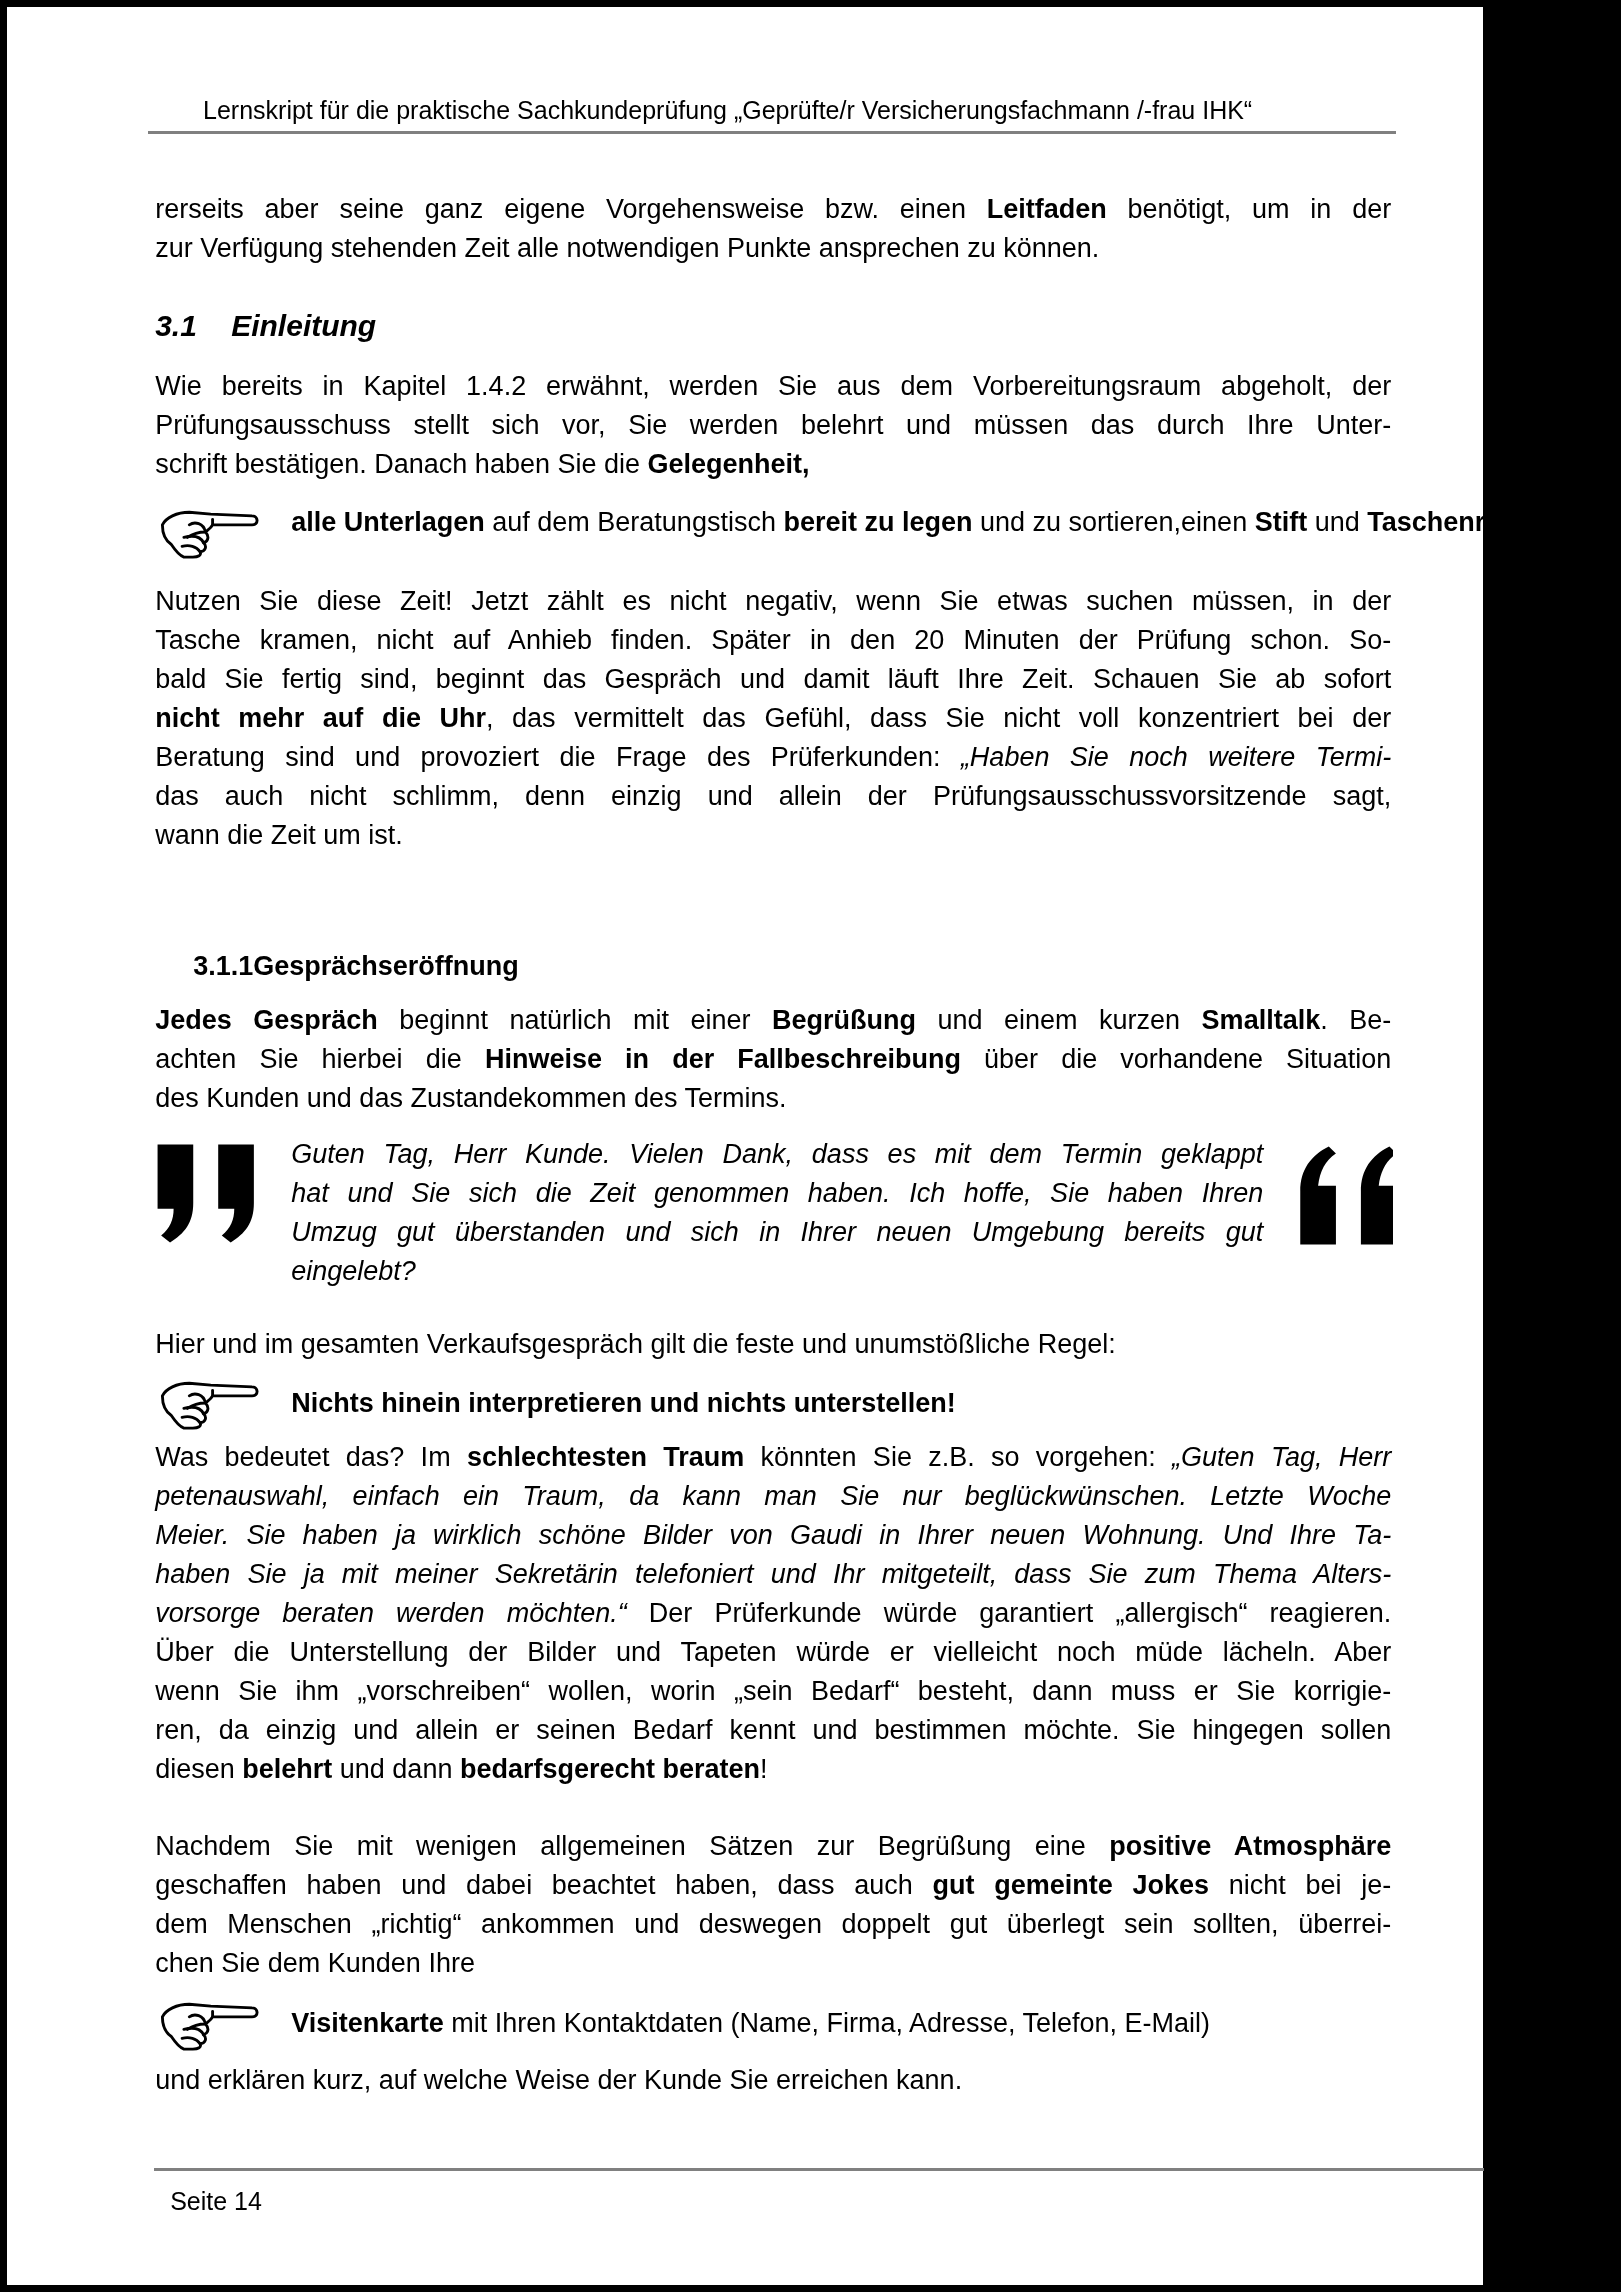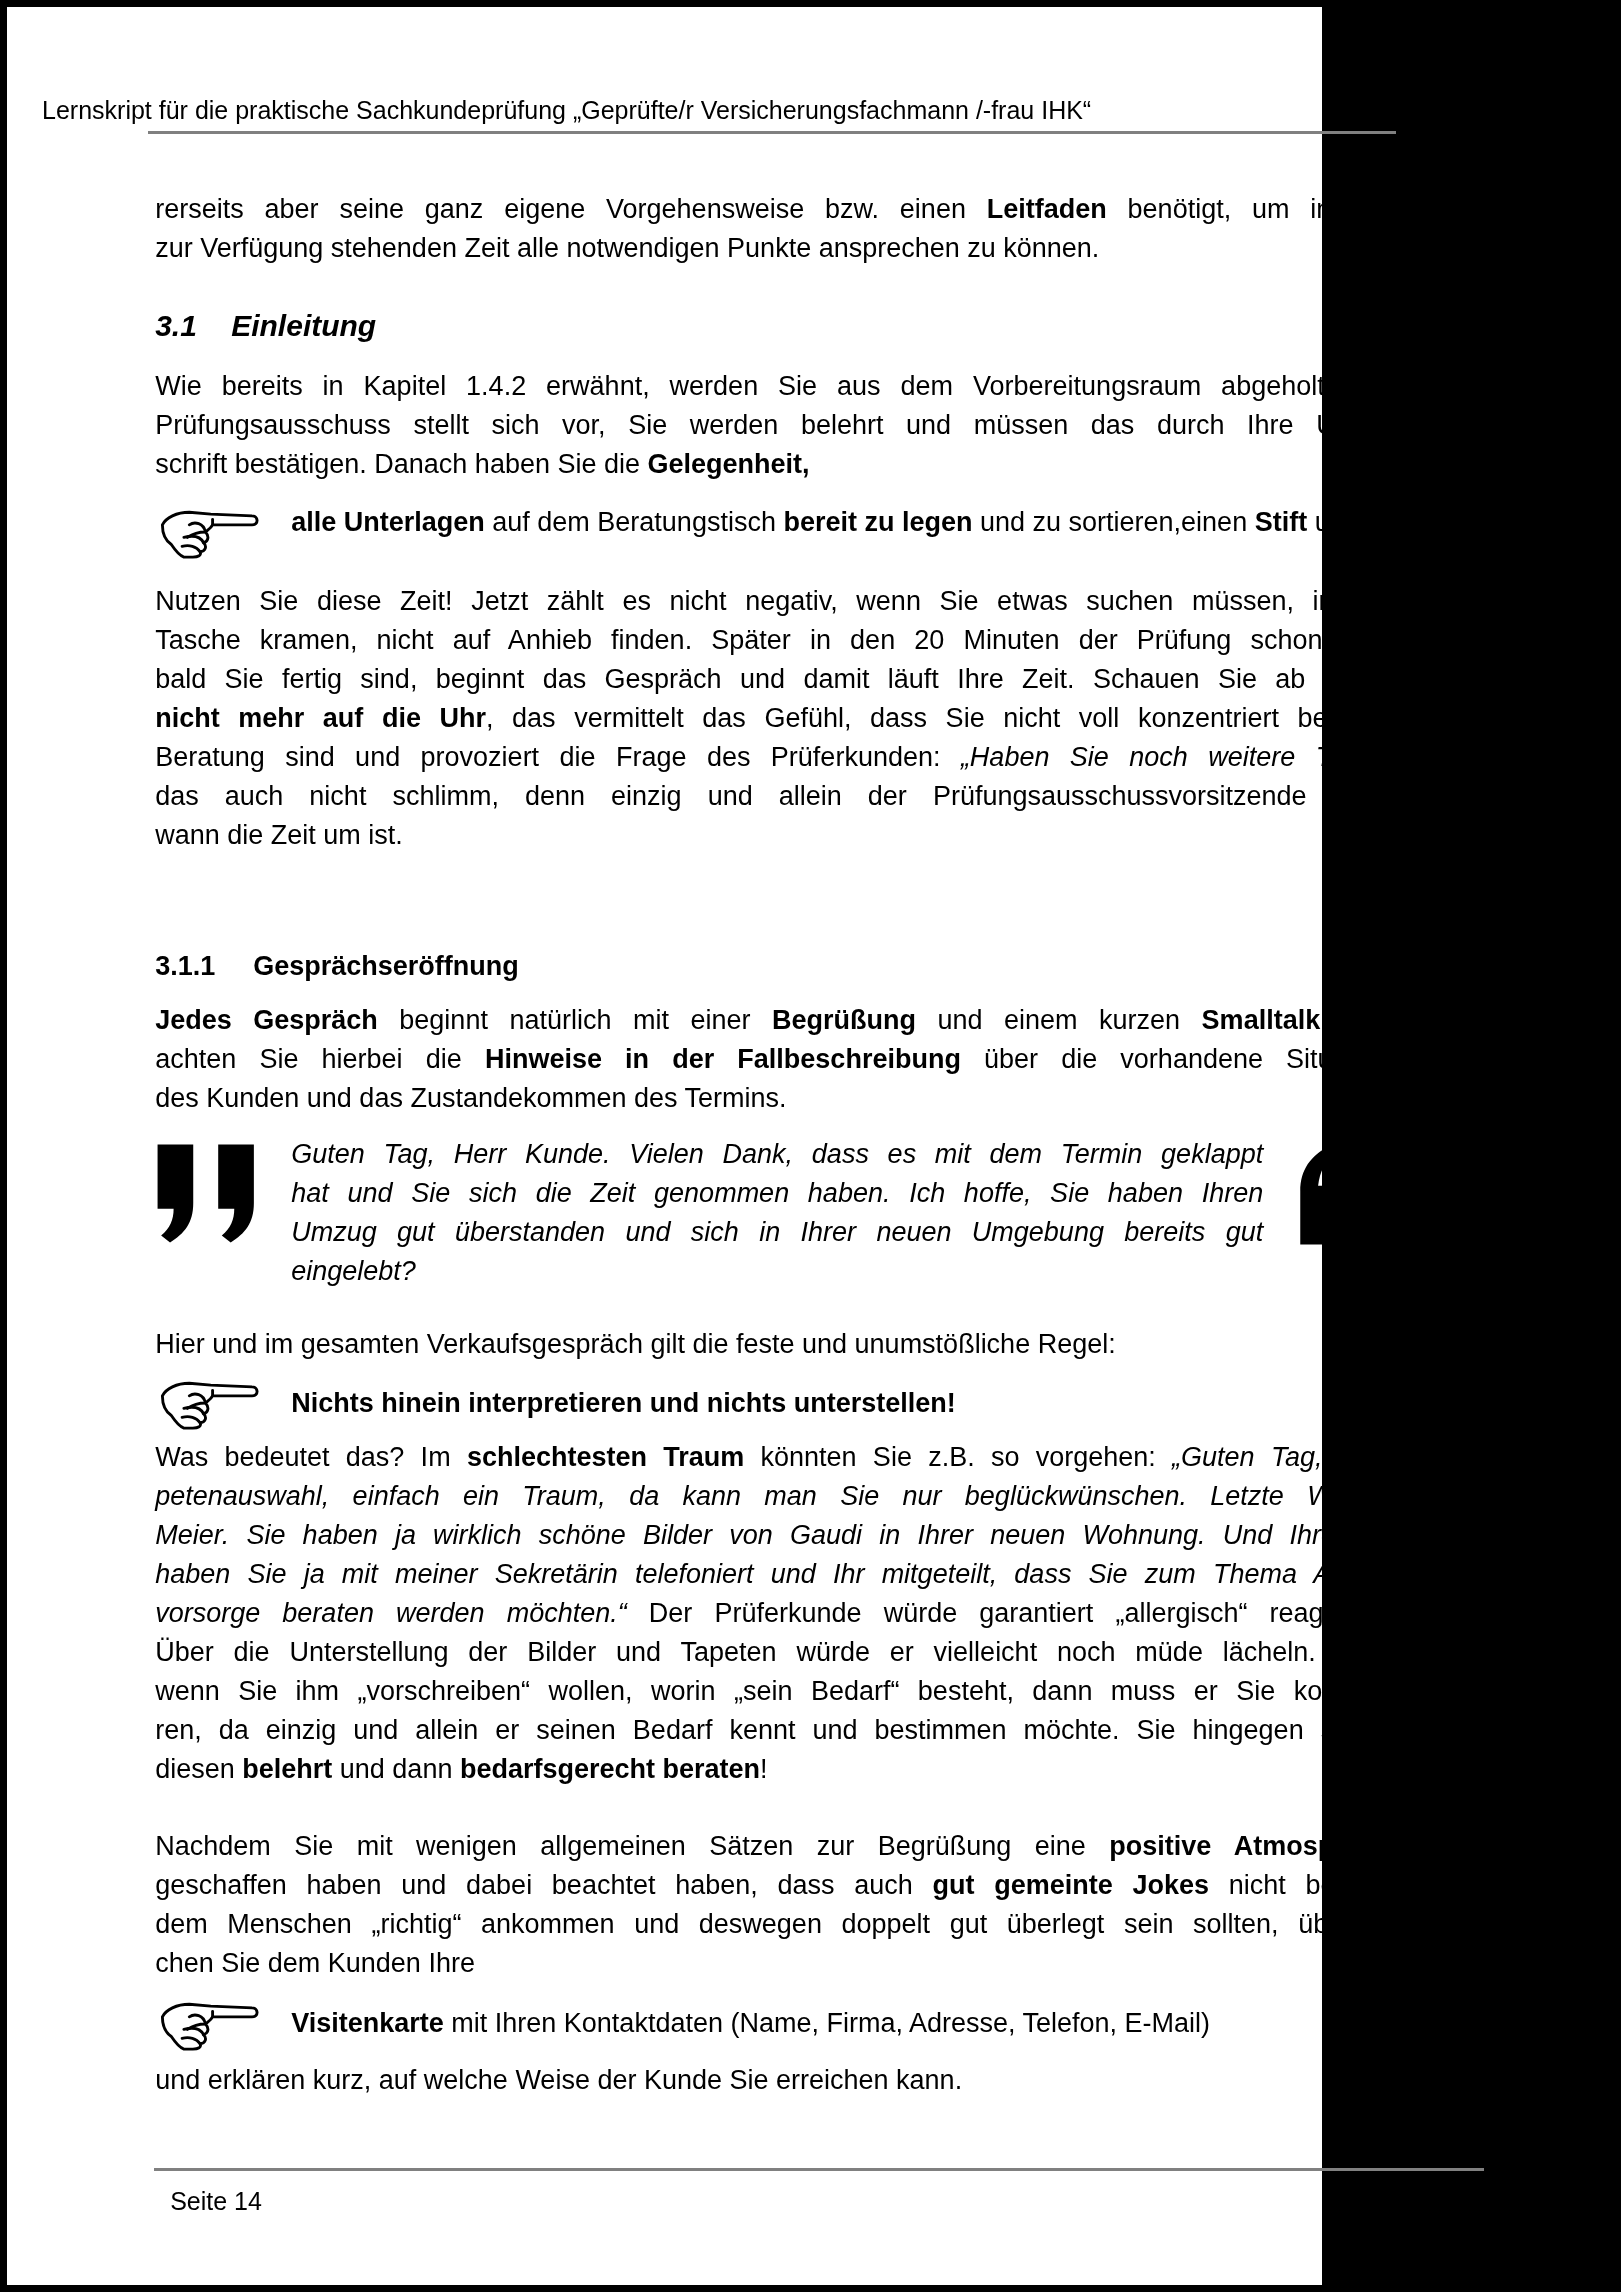--- a/index.html
+++ b/index.html
@@ -3,39 +3,39 @@
 <meta charset="utf-8">
 <style>
   html, body { margin: 0; padding: 0; }
   body {
     width: 1621px; height: 2293px; position: relative; overflow: hidden;
     background: #000;
     font-family: "Liberation Sans", sans-serif;
     color: #000;
   }
   .page {
-    position: absolute; left: 7.2px; top: 7.2px; width: 1315px; height: 2278px;
+    position: absolute; left: 7.2px; top: 7.2px; width: 1476px; height: 2278px;
     background: #fff;
   }
   .abs { position: absolute; }
   .header-text {
     right: 231px; top: 88px; font-size: 25px; line-height: 30px; white-space: nowrap;
     text-align: right;
   }
   .hline { background: #808080; height: 2.7px; }
   .para {
     left: 148px; width: 1236px; font-size: 27px; line-height: 39px;
     text-align: justify;
   }
   .para .ln { display: block; text-align: justify; text-align-last: justify; height: 39px; white-space: nowrap; }
   .para .ln.last { text-align-last: left; }
   .h2 { left: 148px; font-size: 30px; font-weight: bold; font-style: italic; line-height: 36px; }
   .h2 .num { display: inline-block; width: 76px; }
   .h3 { left: 148px; font-size: 27px; font-weight: bold; line-height: 36px; }
-  .h3 .num { display: inline-block; width: 98px; }
+  .h3 .num { display: inline-block; width: 98px; text-align: right; }
   .hand { width: 104px; height: 54px; }
   .hand svg { width: 100%; height: 100%; }
   .hand-text { left: 284px; font-size: 27px; line-height: 39px; white-space: nowrap; }
   .quote-glyph { width: 107px; height: 99px; }
   .quote-glyph svg { width: 100%; height: 100%; }
   .quote-text {
     left: 284px; width: 972px; font-size: 27px; line-height: 39px; font-style: italic;
   }
   .quote-text .ln { display: block; text-align: justify; text-align-last: justify; height: 39px; white-space: nowrap; }
   .quote-text .ln.last { text-align-last: left; }

